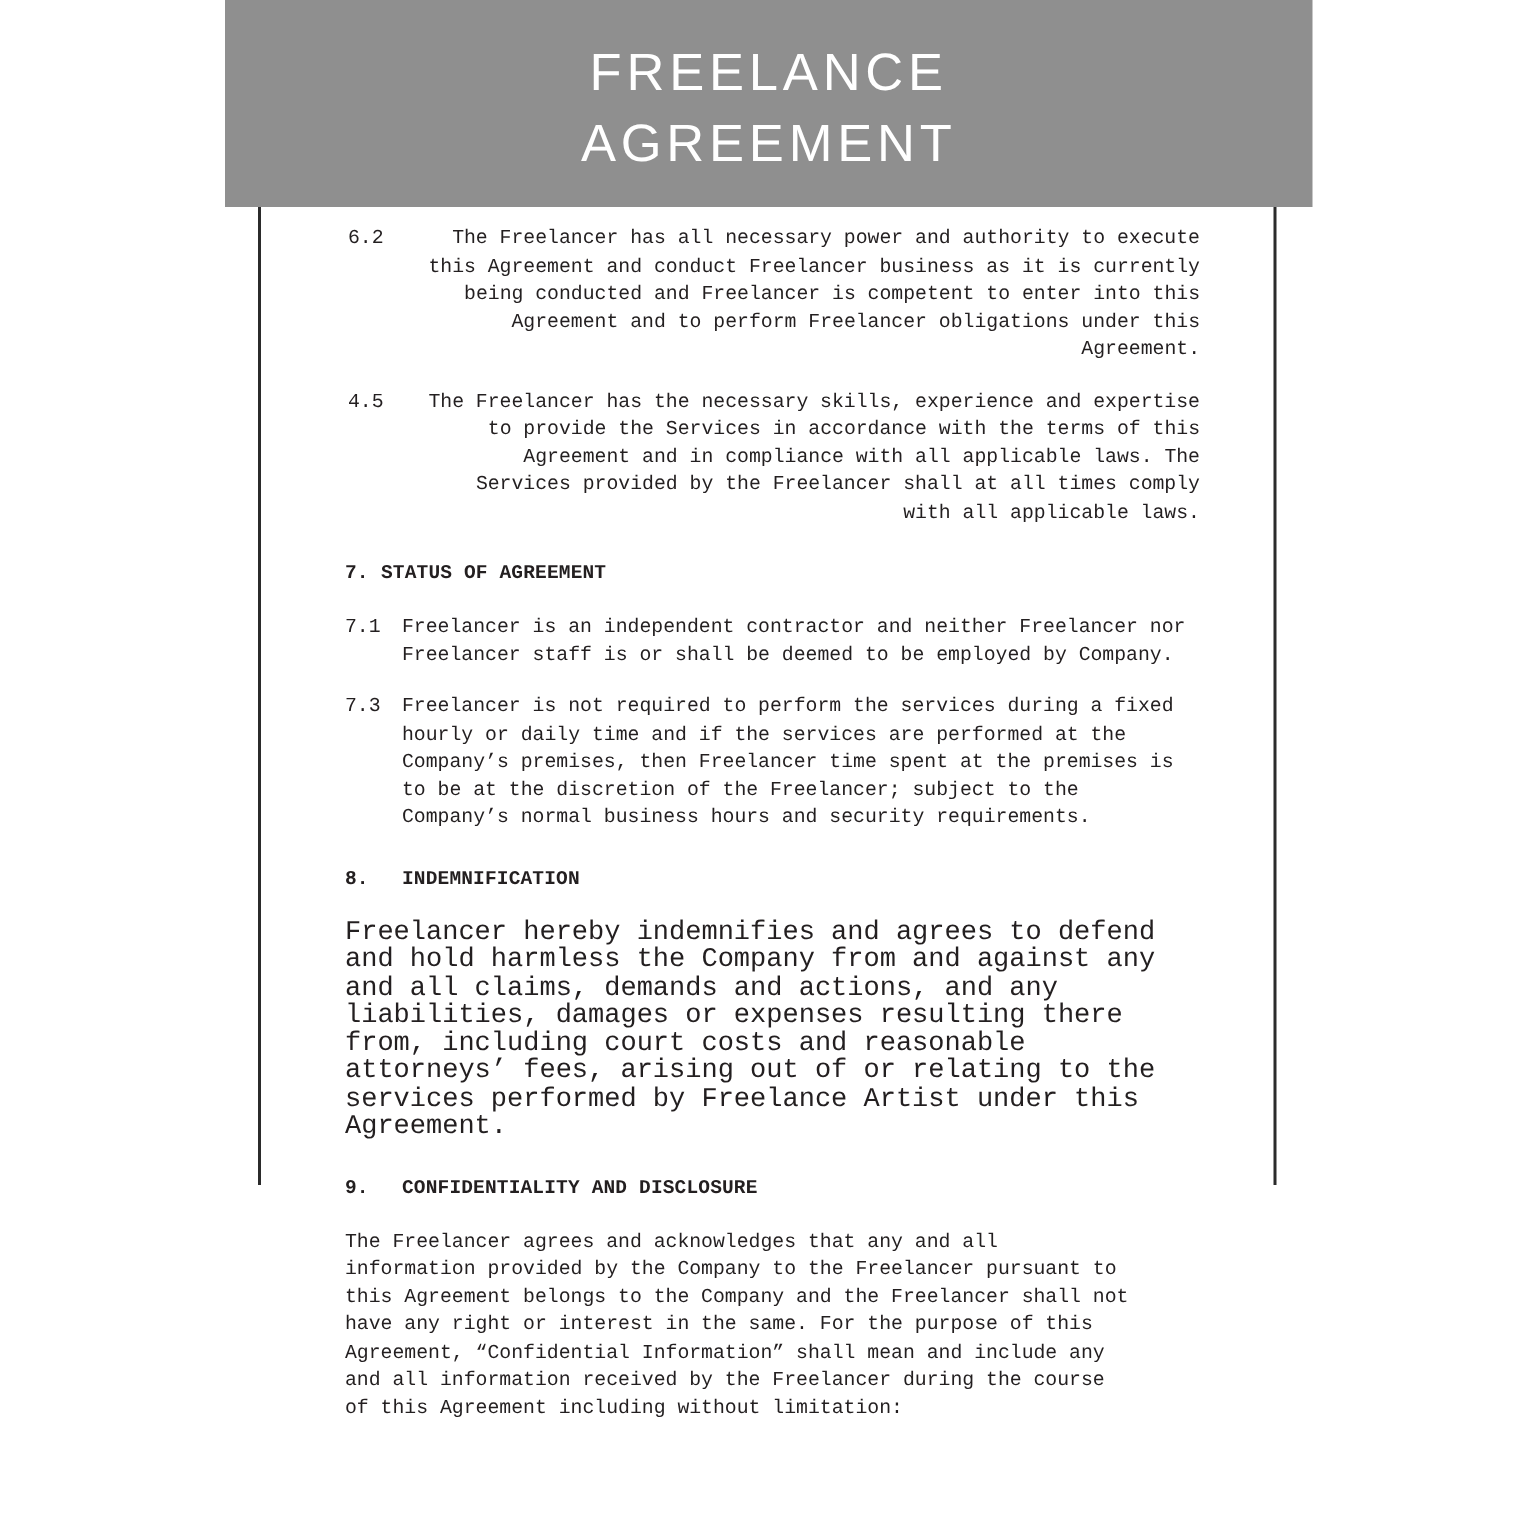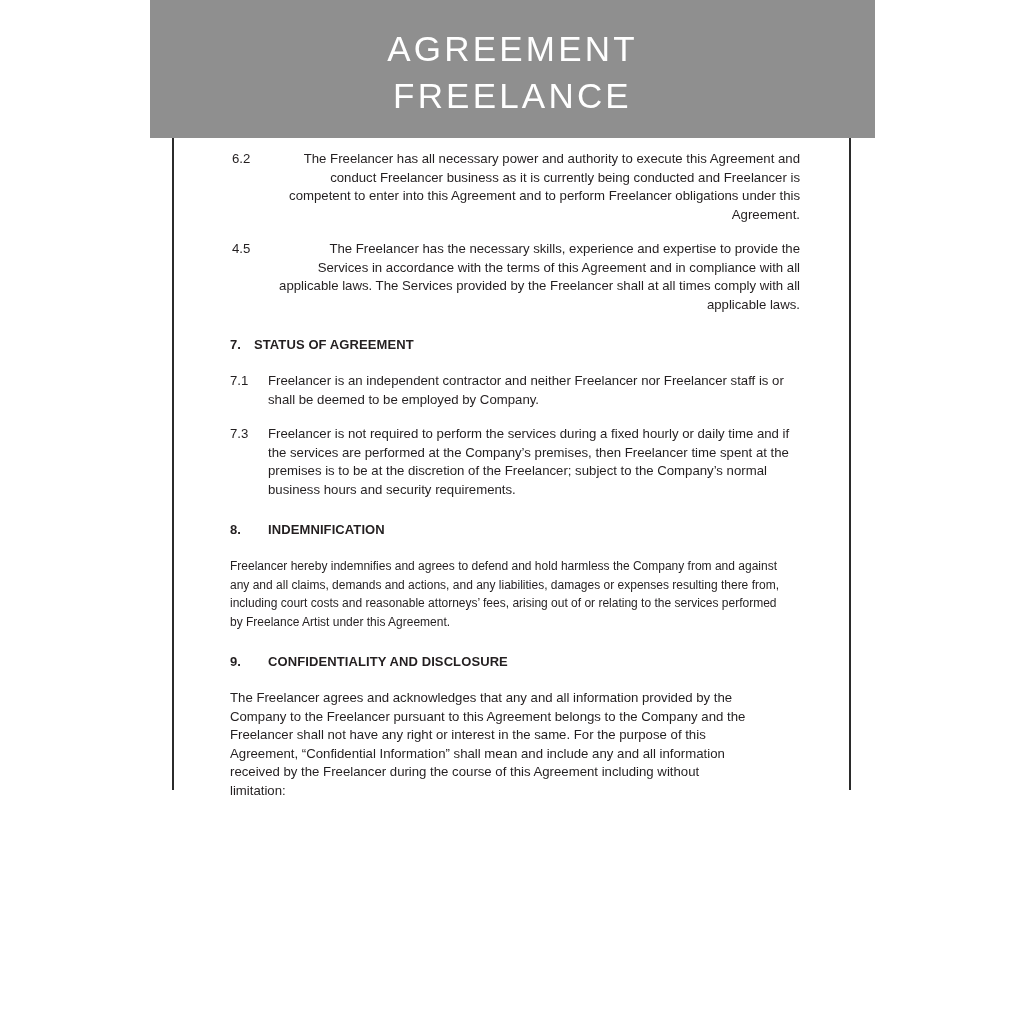--- a/index.html
+++ b/index.html
@@ -51,20 +51,21 @@
   .page-frame {
     position: absolute;
     left: 172px;
     top: 138px;
     width: 679px;
     height: 652px;
     border-left: 2px solid #2b2b2b;
     border-right: 2px solid #2b2b2b;
     box-sizing: border-box;
     background: #ffffff;
+    font-family: Liberation Mono, monospace;
   }
 
   .content {
     position: absolute;
     left: 58px;
     top: 12px;
     width: 568px;
     color: #231f20;
   }
 
@@ -110,34 +111,34 @@
   .section-heading.tight .sec-num { width: 24px; }
   .section-heading.wide { margin-left: -2px; }
   .section-heading.wide .sec-num { width: 38px; }
   .section-heading .sec-num { flex: 0 0 auto; }
   .section-heading .sec-label { flex: 1 1 auto; }
 
   
   .para {
     margin-left: -2px;
     margin-bottom: 16px;
-    font-size: 12px;
+    font-size: 18px;
     line-height: 18.5px;
     max-width: 562px;
     color: #231f20;
   }
 </style>
 </head>
 <body>
 
 <div class="page">
 
   <div class="title-banner">
+    <div class="title-line">FREELANCE</div>
     <div class="title-line">AGREEMENT</div>
-    <div class="title-line">FREELANCE</div>
   </div>
 
   <div class="page-frame">
     <div class="content">
 
       <div class="clause gutter-wide">
         <div class="num">6.2</div>
         <div class="body">The Freelancer has all necessary power and authority to execute this Agreement and conduct Freelancer business as it is currently being conducted and Freelancer is competent to enter into this Agreement and to perform Freelancer obligations under this Agreement.</div>
       </div>
 

